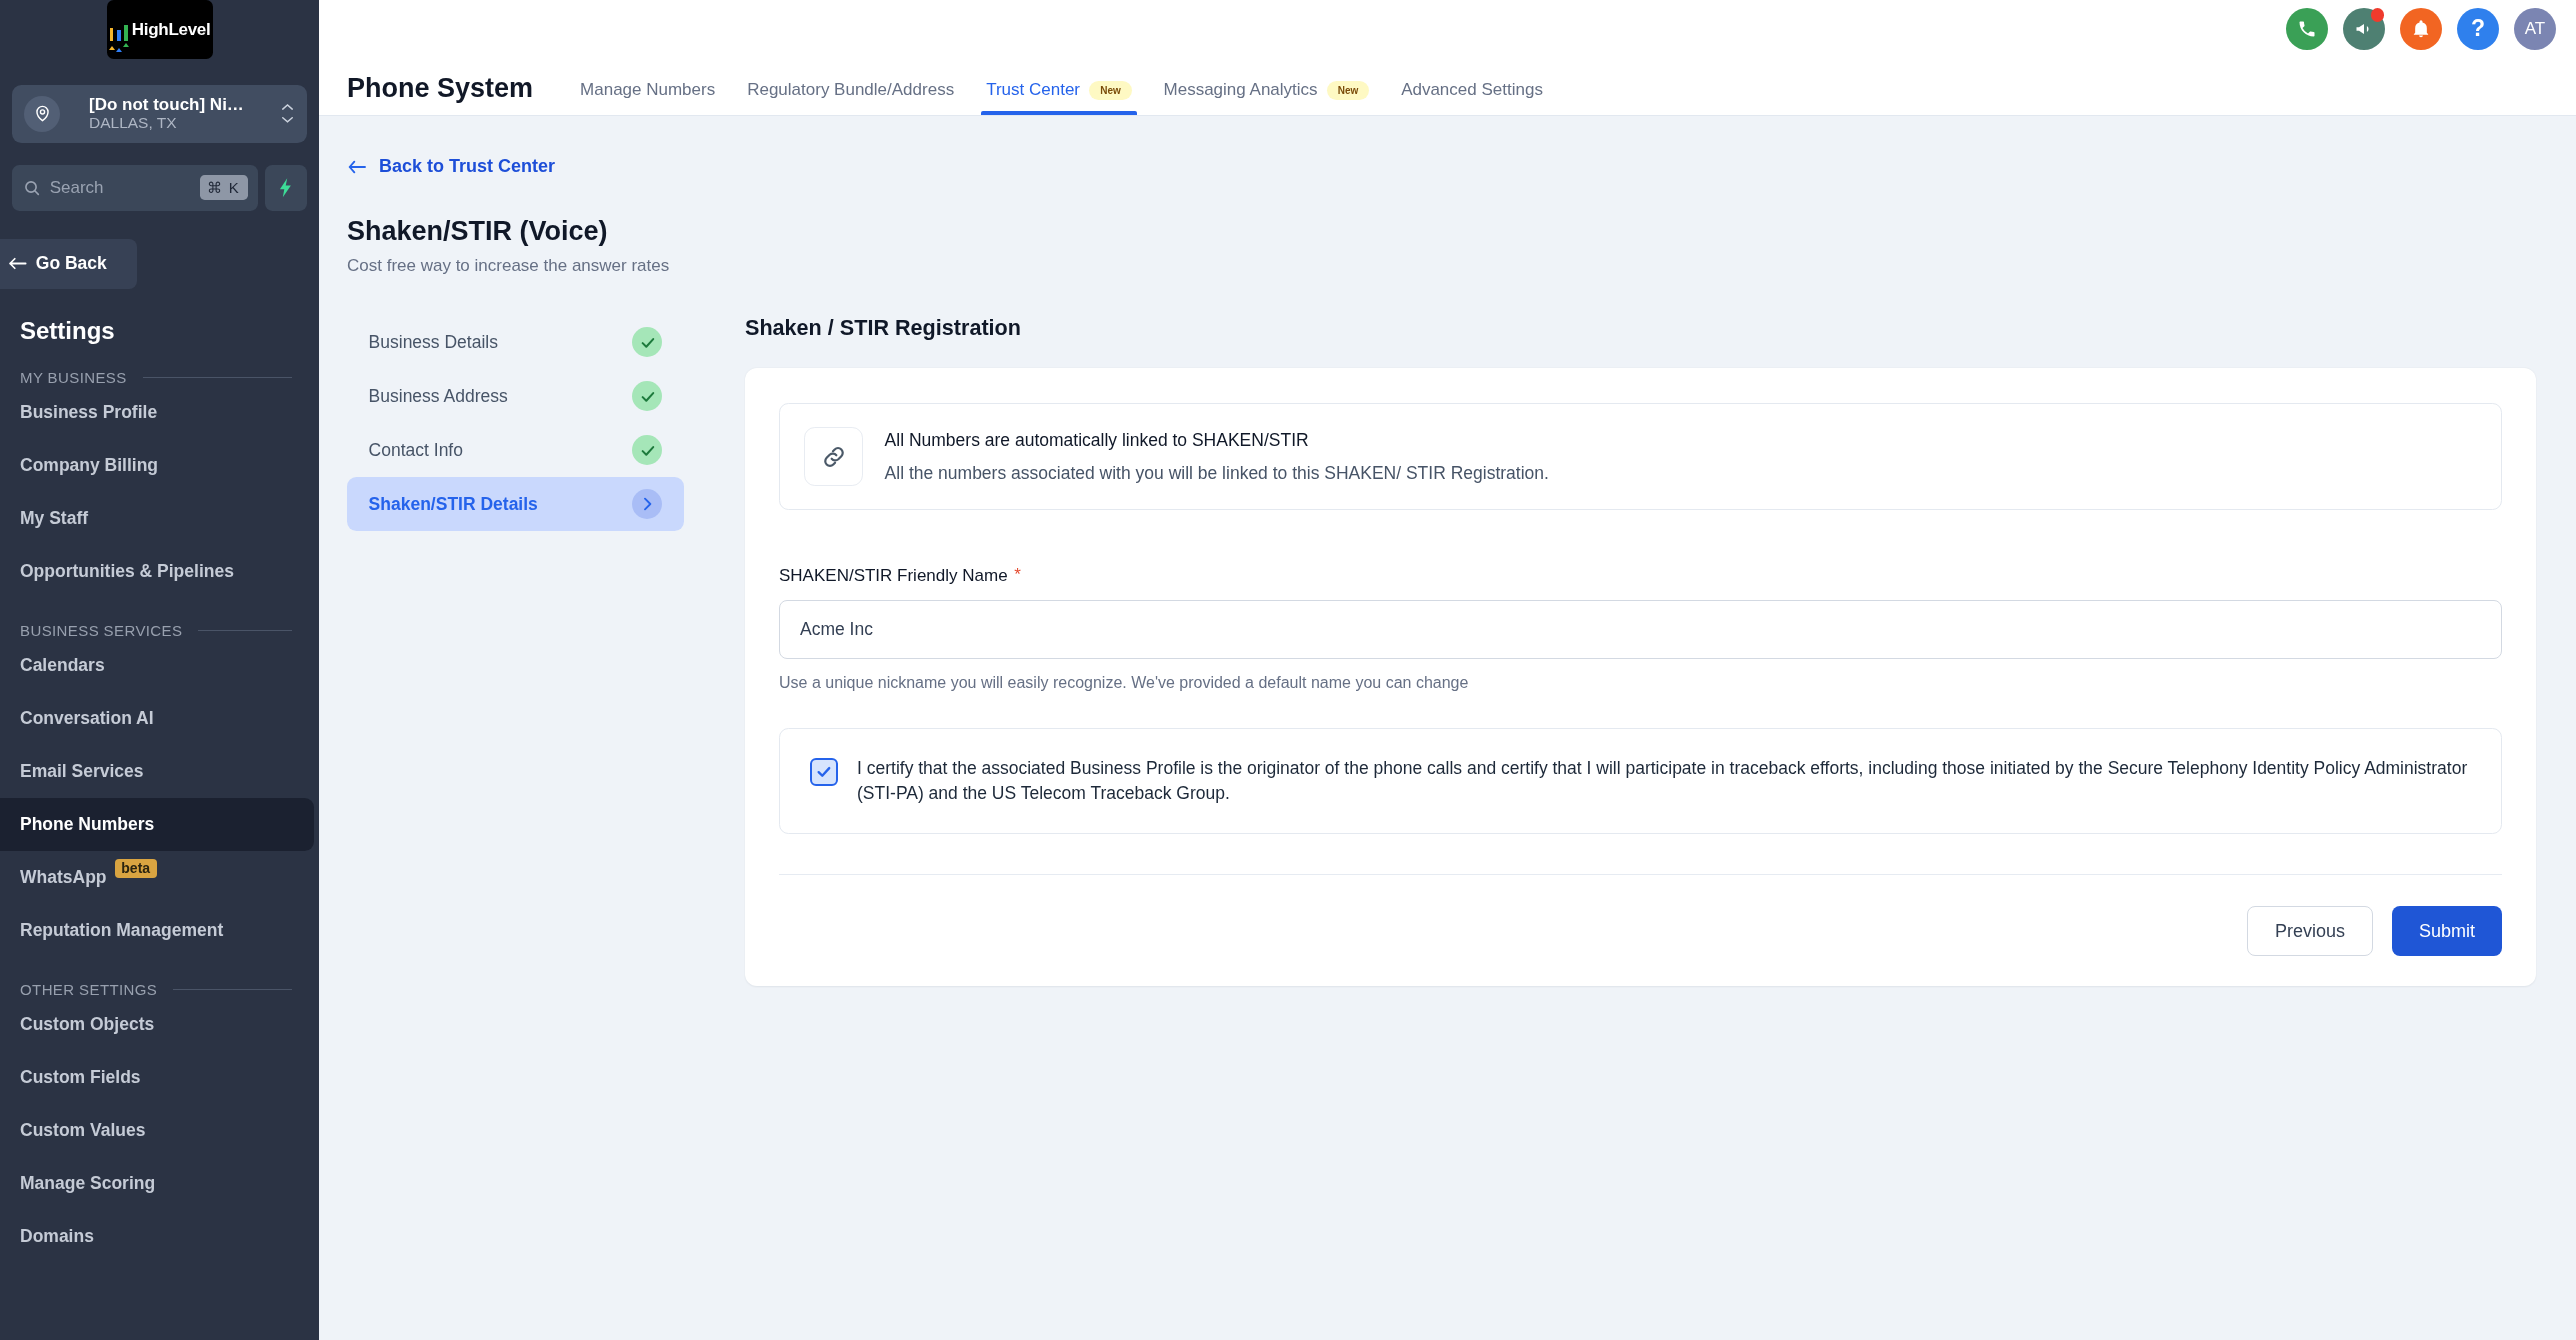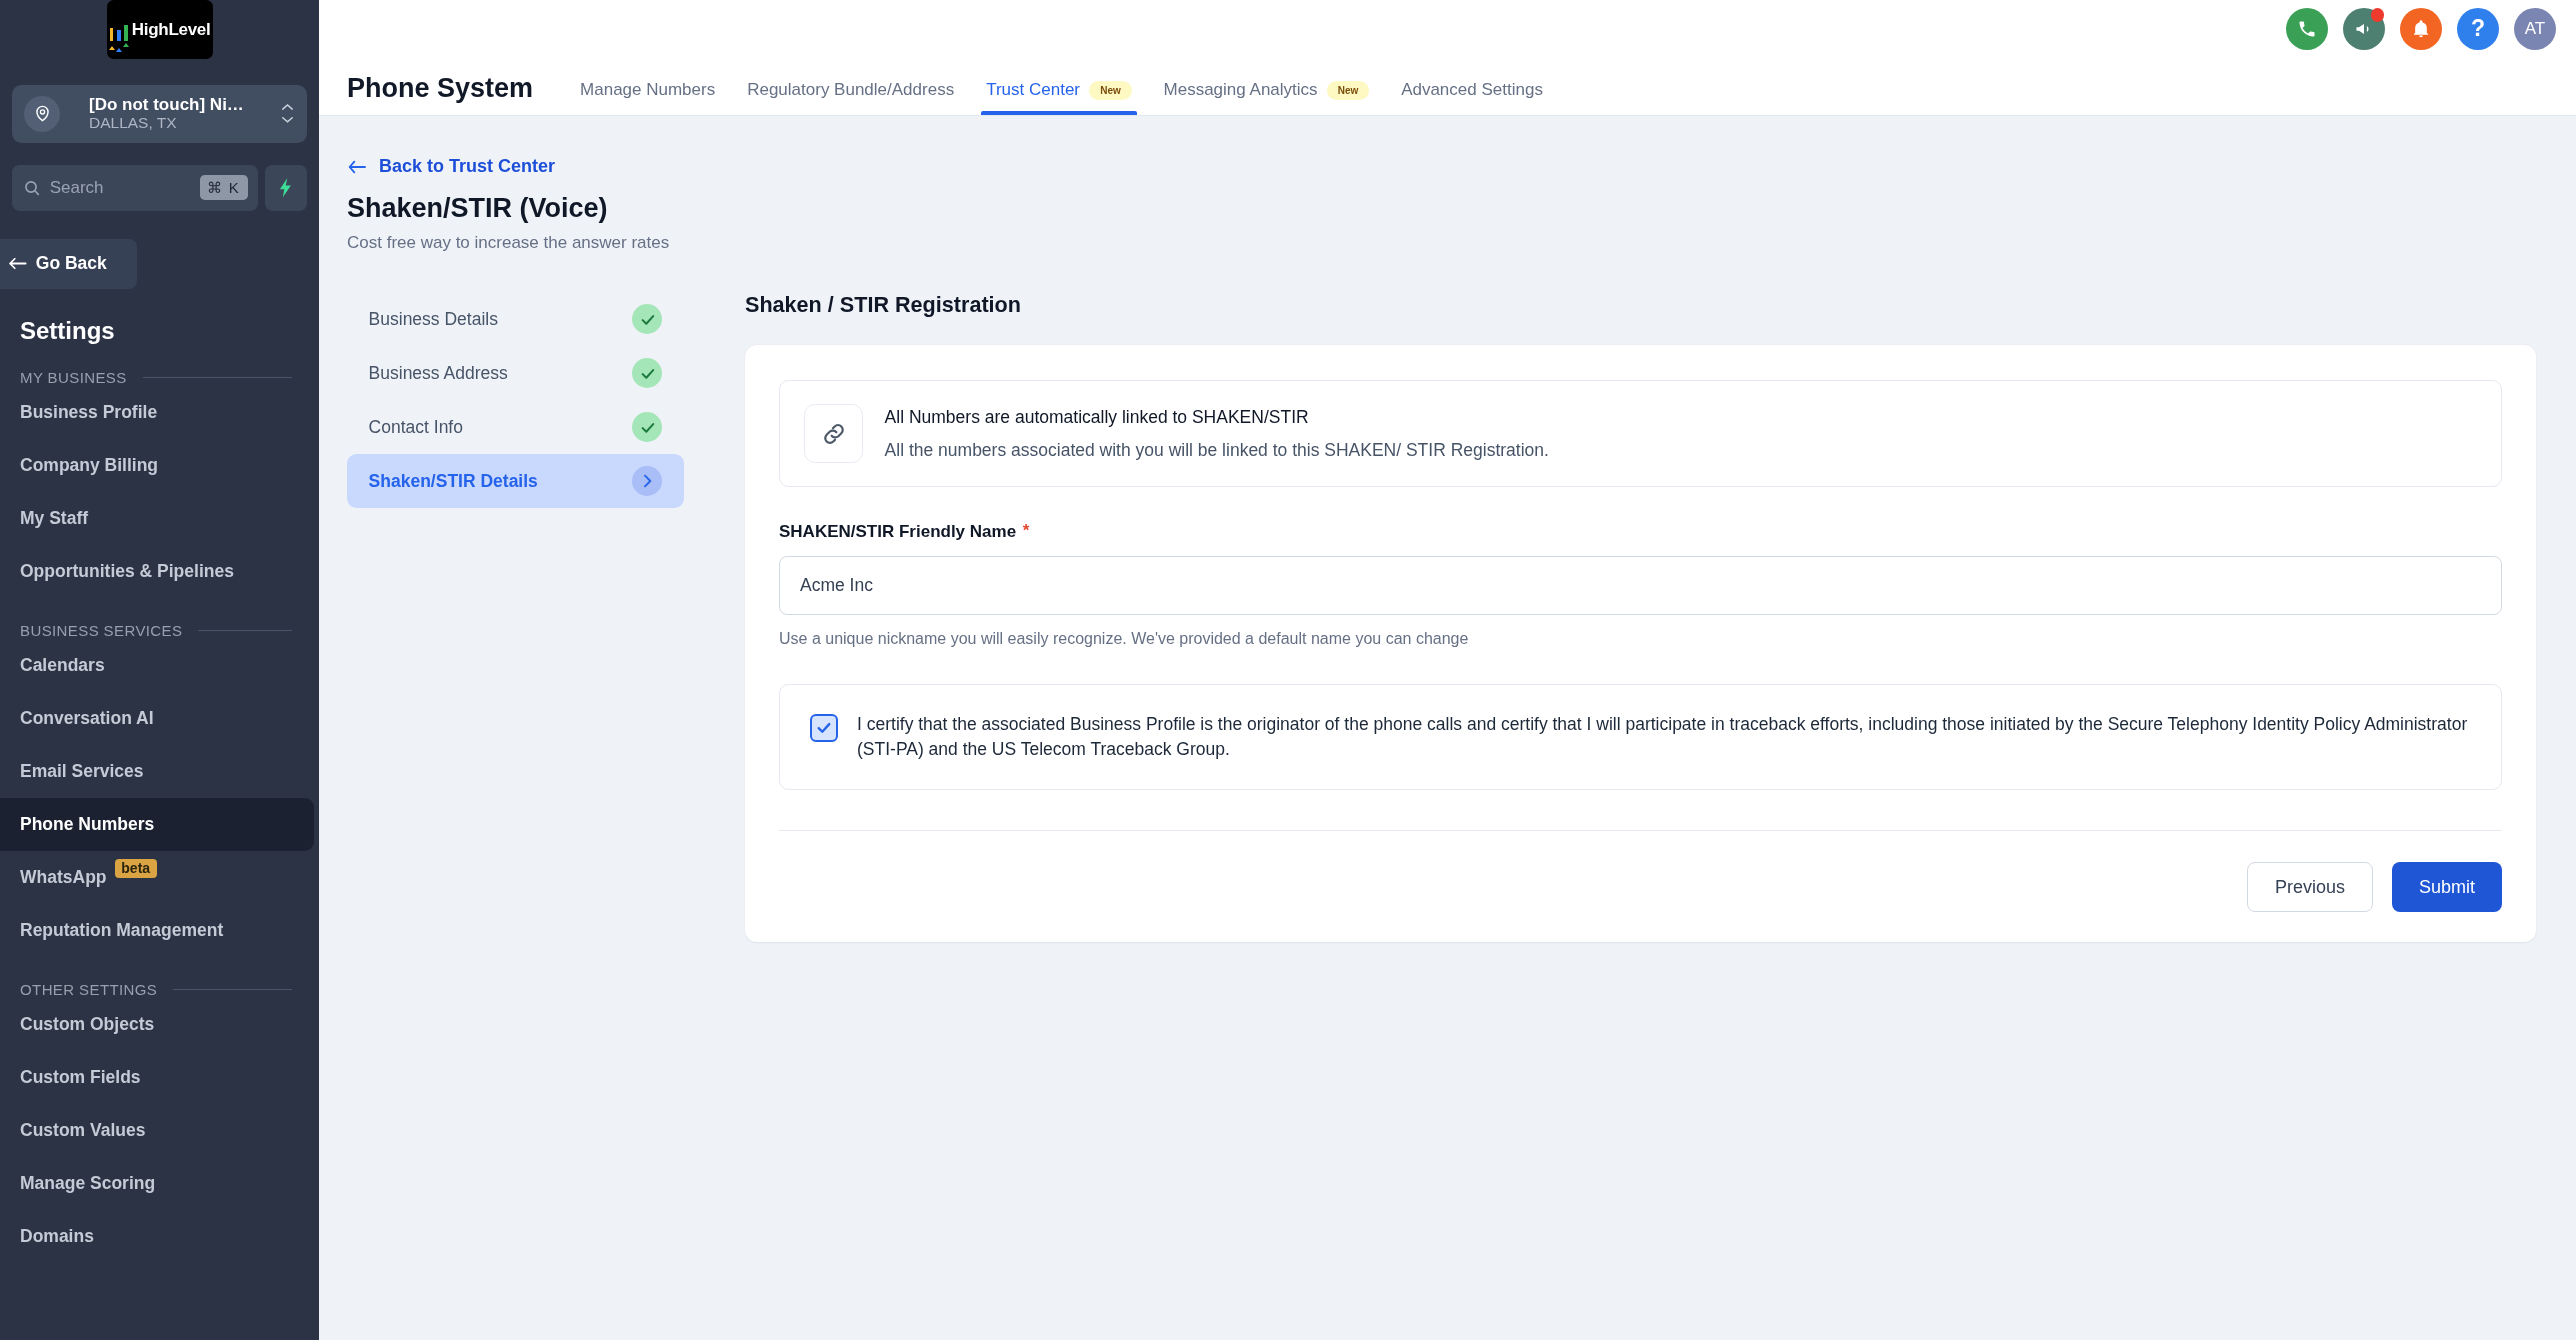--- a/index.html
+++ b/index.html
@@ -142,21 +142,21 @@
     border-radius: 12px; padding: 4px 10.8px;
   }
 
   .content { flex: 1; padding: 40px 0 0 28px; overflow: hidden; }
 
   .back-link {
     display: flex; align-items: center; gap: 12px;
     color: #1d4ed8; font-size: 18px; font-weight: bold; cursor: pointer; width: max-content;
   }
 
-  .page-h1 { font-size: 27px; font-weight: bold; color: #101828; margin-top: 16px; }
+  .page-h1 { font-size: 27px; font-weight: bold; color: #101828; margin-top: 39px; }
   .page-sub { font-size: 17px; color: #667085; margin-top: 9.4px; }
 
   .cols { display: flex; margin-top: 39px; gap: 0; }
   .steps { width: 337px; flex: 0 0 337px; }
   .step {
     display: flex; align-items: center; justify-content: space-between;
     height: 54px; padding: 0 21.6px; border-radius: 9.4px;
     font-size: 17.5px; color: #475467;
   }
   .step.active { background: #c9d8fd; color: #2563eb; font-weight: bold; cursor: pointer; }
@@ -182,22 +182,22 @@
   }
   .info-ico {
     width: 59px; height: 59px; flex: 0 0 59px; border-radius: 10.8px;
     border: 0.7px solid #e8ecf2; background: #fff;
     display: flex; align-items: center; justify-content: center;
   }
   .info-l1 { font-size: 17.5px; color: #101828; }
   .info-l2 { font-size: 17.5px; color: #475467; margin-top: 12px; }
 
   .field-label {
-    font-size: 17px; color: #101828; font-weight: bold;
-    margin-top: 35px; display: flex; align-items: flex-start; gap: 6.7px;
+    font-size: 17px; color: #101828; font-weight: normal;
+    margin-top: 56px; display: flex; align-items: flex-start; gap: 6.7px;
   }
   .req { color: #e4492e; font-size: 17px; line-height: 1; }
   .field-input {
     margin-top: 13.5px; height: 59px; border: 0.7px solid #d3d9e2; border-radius: 8px;
     display: flex; align-items: center; padding: 0 20px;
     font-size: 17.5px; color: #344054; background: #fff; cursor: text;
   }
   .field-help { margin-top: 15px; font-size: 16px; color: #667085; }
 
   .certify-box {

